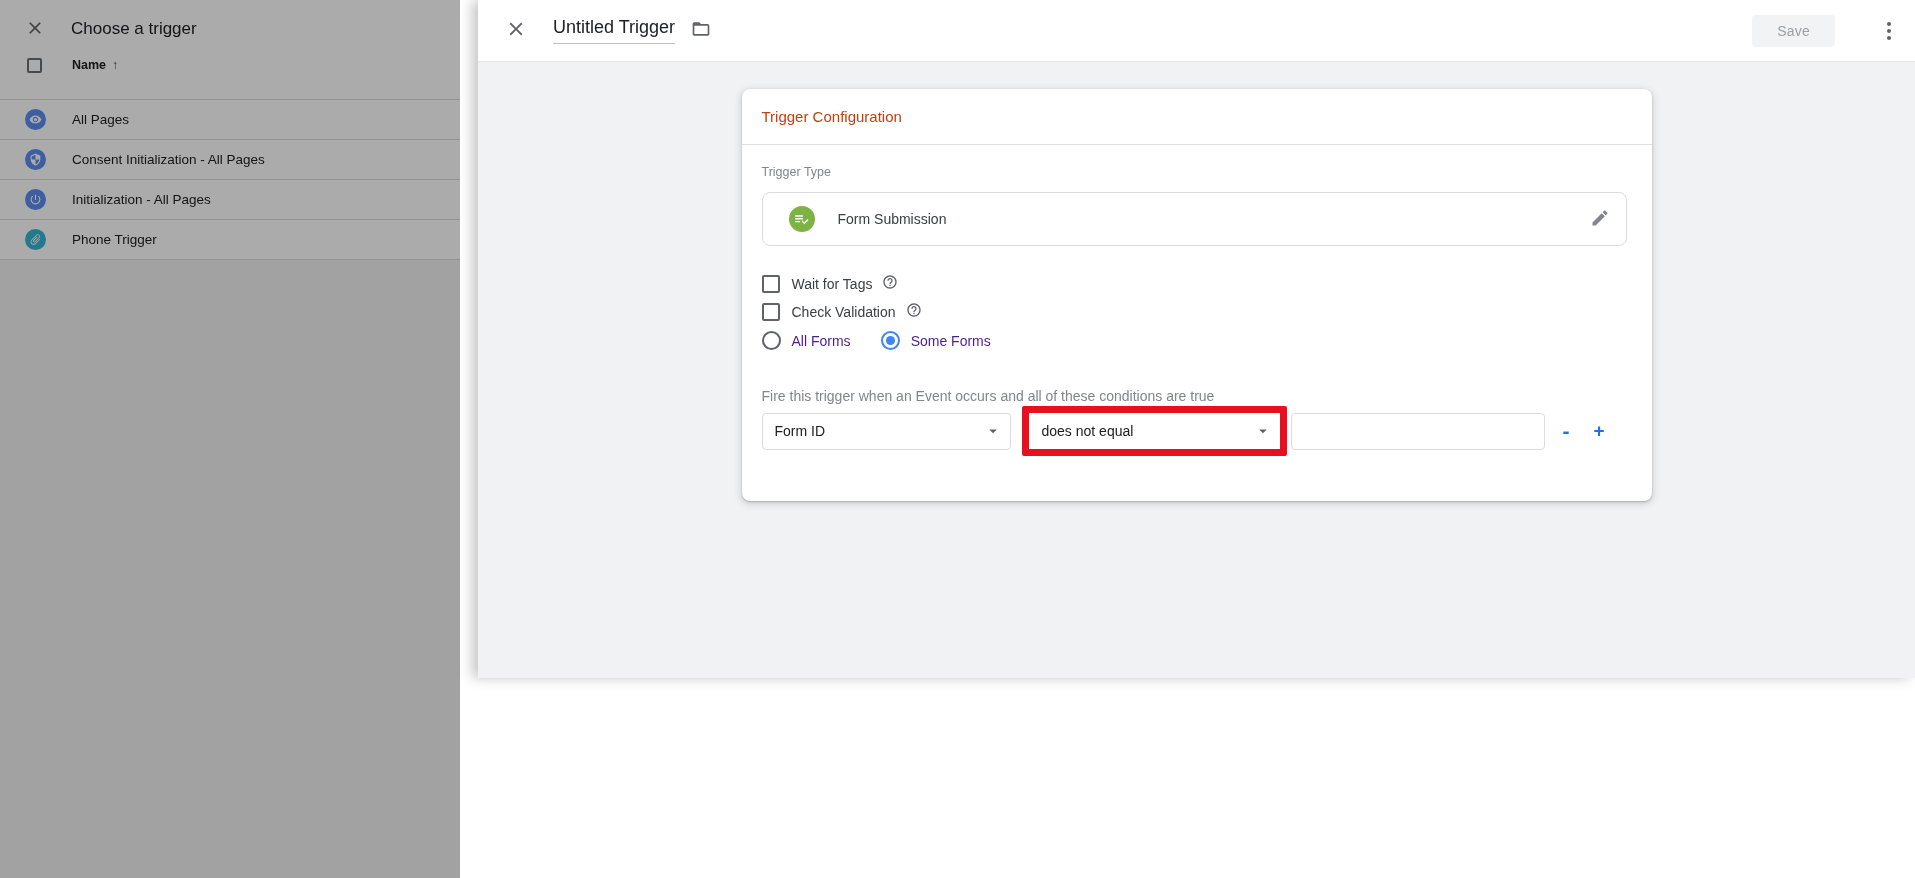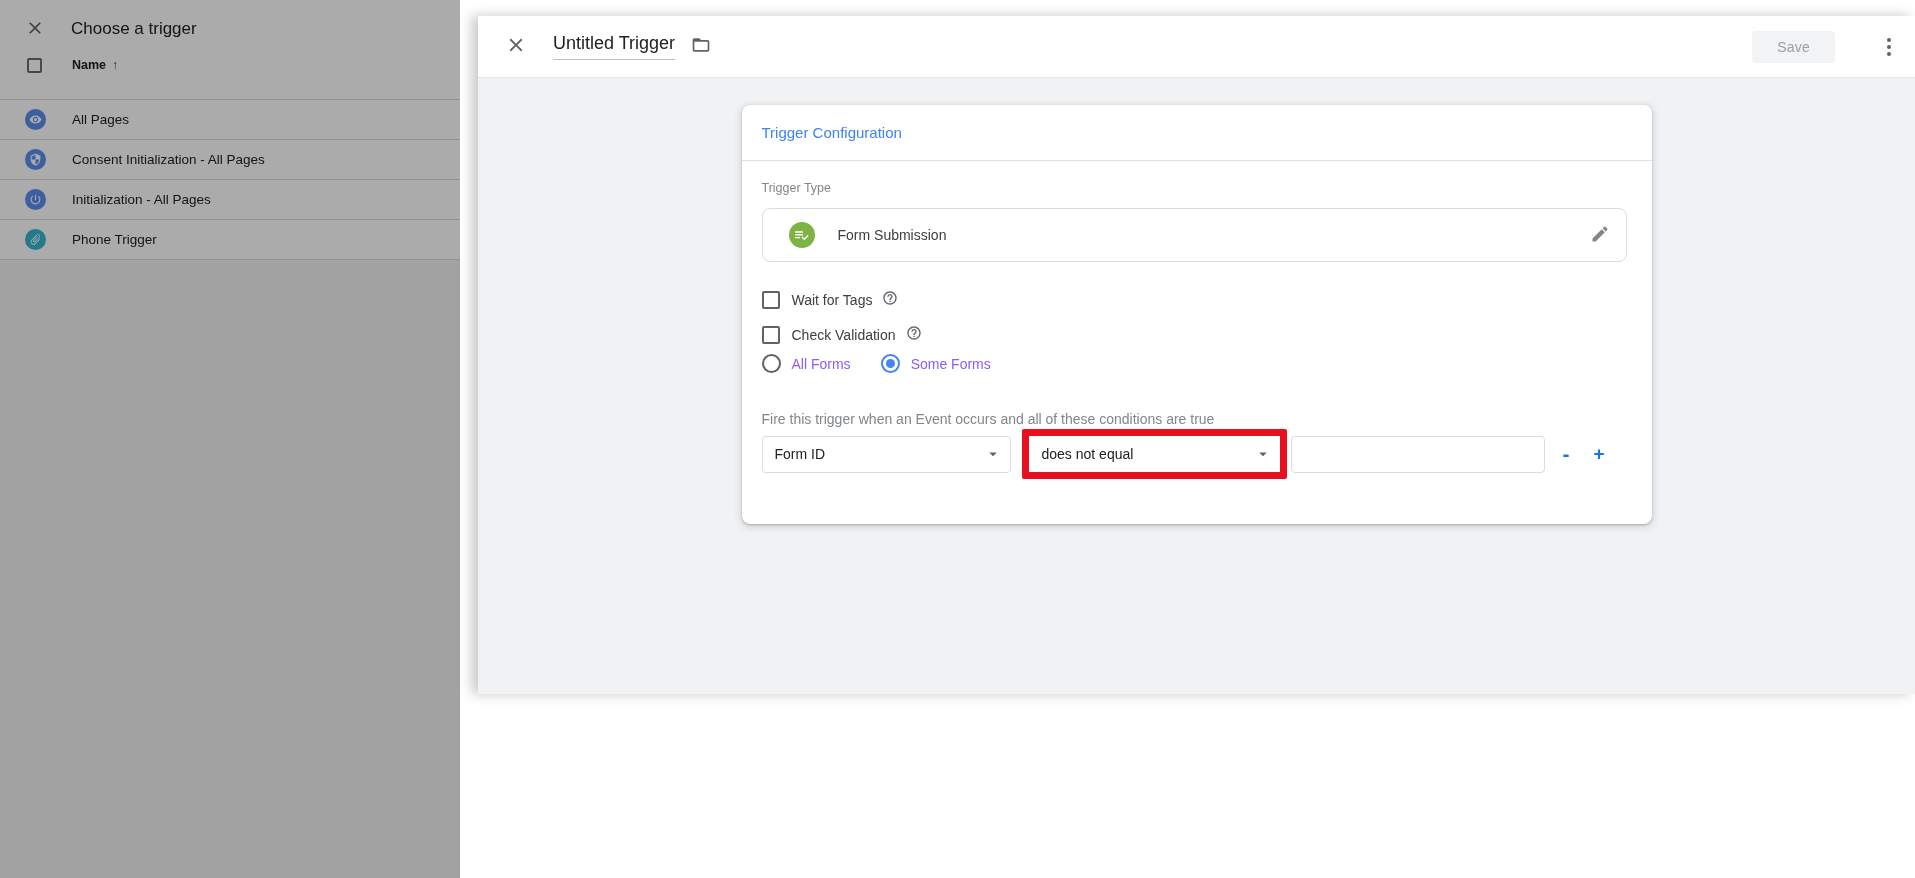--- a/index.html
+++ b/index.html
@@ -19,53 +19,53 @@
   .sort-arrow { margin-left:6px; font-size:12px; color:#3c4043; }
   .trigger-row { height:40px; display:flex; align-items:center; padding-left:25px; border-bottom:1px solid #dcdcdc; background:#fff; cursor:pointer; }
   .row-icon { width:21px; height:21px; border-radius:50%; display:flex; align-items:center; justify-content:center; flex:none; }
   .row-icon svg { width:13px; height:13px; fill:#fff; }
   .icon-blue { background:#5c8cf0; }
   .icon-teal { background:#35b6d3; }
   .trigger-row-label { margin-left:26px; font-size:13.5px; color:#212121; }
   .dim-overlay { position:absolute; inset:0; background:rgba(0,0,0,0.33); }
 
   
-  .editor-panel { position:absolute; left:478px; top:16px; width:1437px; height:678px; background:#f1f2f4; box-shadow:-6px 0 12px rgba(0,0,0,0.22); }
+  .editor-panel { position:absolute; left:478px; top:0; width:1437px; height:678px; background:#f1f2f4; box-shadow:-6px 0 12px rgba(0,0,0,0.22); }
   .top-bar { height:62px; background:#fff; border-bottom:1px solid #e4e6e8; display:flex; align-items:center; padding:0 28px 0 27px; }
   .doc-title { margin-left:26px; font-size:18px; color:#202124; border-bottom:1px solid #bdc1c6; padding-bottom:5px; cursor:text; }
   .folder-btn { margin-left:16px; }
   .spacer { flex:1; }
   .save-btn { background:#f1f3f4; color:#9aa0a6; border:none; border-radius:4px; font-family:inherit; font-size:14px; font-weight:500; padding:8px 25px; letter-spacing:.2px; }
   .kebab { margin-left:28px; display:flex; flex-direction:column; gap:3px; width:24px; align-items:center; }
   .kebab i { width:4px; height:4px; border-radius:50%; background:#5f6368; }
 
   
   .card { width:910px; margin:27px auto 0; background:#fff; border-radius:8px;
           box-shadow:0 1px 2px rgba(60,64,67,.3), 0 2px 6px 2px rgba(60,64,67,.15); }
-  .card-header { height:56px; display:flex; align-items:center; padding:0 20px; border-bottom:1px solid #e0e0e0; font-size:15px; color:#3b82f6; }
+  .card-header { height:56px; display:flex; align-items:center; padding:0 20px; border-bottom:1px solid #e0e0e0; font-size:15px; color:#c2410c; }
   .card-body { padding:20px 25px 45px 20px; }
   .field-label { font-size:12.5px; color:#80868b; }
   .trigger-type-box { margin-top:13px; height:54px; border:1px solid #dadce0; border-radius:8px; display:flex; align-items:center; padding:0 16px 0 26px; cursor:pointer; }
   .tt-icon { width:26px; height:26px; border-radius:50%; display:flex; align-items:center; justify-content:center; flex:none; }
   .tt-icon svg { width:17px; height:17px; fill:#fff; }
   .tt-label { margin-left:23px; font-size:14px; font-weight:500; color:#3c4043; }
   .pencil-btn svg { width:20px; height:20px; fill:#80868b; }
 
   .check-row { display:flex; align-items:center; }
   .checkbox { width:18px; height:18px; border:2px solid #5f6368; border-radius:2px; background:#fff; flex:none; cursor:pointer; }
   .check-label { margin-left:12px; font-size:14px; color:#3c4043; }
   .help-btn { margin-left:10px; }
   .help-btn svg { width:16px; height:16px; fill:#5f6368; }
 
   .fires-label { margin-top:22px; font-size:13px; color:#80868b; }
   .radio-row { margin-top:10px; display:flex; align-items:center; }
   .radio { width:19px; height:19px; border:2px solid #5f6368; border-radius:50%; flex:none; display:flex; align-items:center; justify-content:center; cursor:pointer; }
   .radio.selected { border-color:#4285f4; }
   .radio.selected i { width:9px; height:9px; border-radius:50%; background:#4285f4; }
-  .radio-label { margin-left:11px; font-size:14px; color:#8b5cf6; }
+  .radio-label { margin-left:11px; font-size:14px; color:#4c1d95; }
   .radio-gap { margin-left:30px; }
 
   .cond-label { margin-top:38px; font-size:14px; color:#80868b; }
   .cond-row { margin-top:2px; display:flex; align-items:center; }
   .select-box { width:249px; height:37px; border:1px solid #dadce0; border-radius:4px; background:#fff; display:flex; align-items:center; padding:0 8px 0 12px; font-size:14px; color:#202124; cursor:pointer; }
   .select-box .chev { margin-left:auto; }
   .chev svg { width:18px; height:18px; fill:#5f6368; display:block; }
   .red-highlight { margin-left:11px; background:#e8101e; padding:7px; border-radius:2px; flex:none; }
   .red-highlight .select-box { width:251px; height:36px; border:none; border-radius:0; padding:0 8px 0 13px; }
   .value-input { margin-left:4px; width:254px; height:37px; border:1px solid #dadce0; border-radius:4px; background:#fff; font-family:inherit; font-size:14px; color:#202124; padding:0 12px; }
@@ -190,21 +190,21 @@
           <span class="check-label">Wait for Tags</span>
           <button class="icon-btn help-btn">
             <span>
               <svg viewBox="0 0 24 24">
                   <path d="M11 18h2v-2h-2v2zm1-16C6.48 2 2 6.48 2 12s4.48 10 10 10 10-4.48 10-10S17.52 2 12 2zm0 18c-4.41 0-8-3.59-8-8s3.59-8 8-8 8 3.59 8 8-3.59 8-8 8zm0-14c-2.21 0-4 1.79-4 4h2c0-1.1.9-2 2-2s2 .9 2 2c0 2-3 1.75-3 5h2c0-2.25 3-2.5 3-5 0-2.21-1.79-4-4-4z"></path>
                 </svg>
             </span>
           </button>
         </div>
 
-        <div class="check-row" style="margin-top:16px">
+        <div class="check-row" style="margin-top:9px">
           <span class="checkbox"></span>
           <span class="check-label">Check Validation</span>
           <button class="icon-btn help-btn">
             <span>
               <svg viewBox="0 0 24 24">
                   <path d="M11 18h2v-2h-2v2zm1-16C6.48 2 2 6.48 2 12s4.48 10 10 10 10-4.48 10-10S17.52 2 12 2zm0 18c-4.41 0-8-3.59-8-8s3.59-8 8-8 8 3.59 8 8-3.59 8-8 8zm0-14c-2.21 0-4 1.79-4 4h2c0-1.1.9-2 2-2s2 .9 2 2c0 2-3 1.75-3 5h2c0-2.25 3-2.5 3-5 0-2.21-1.79-4-4-4z"></path>
                 </svg>
             </span>
           </button>
         </div>

